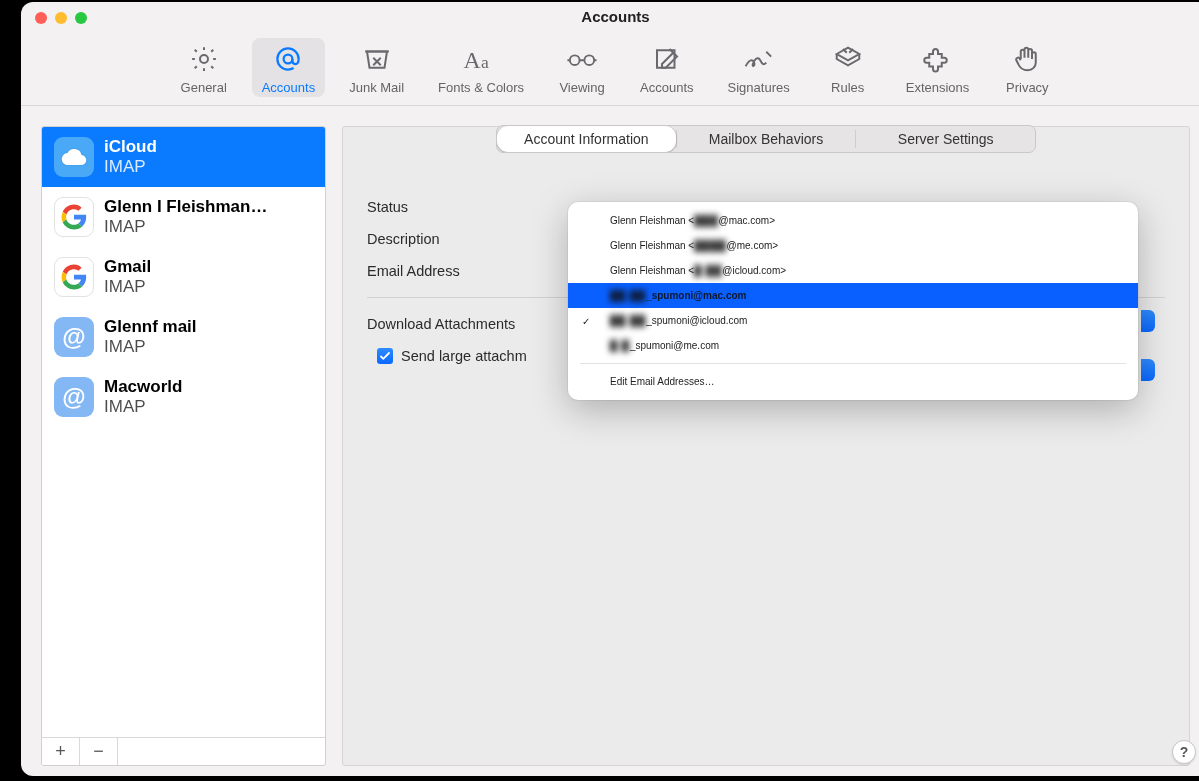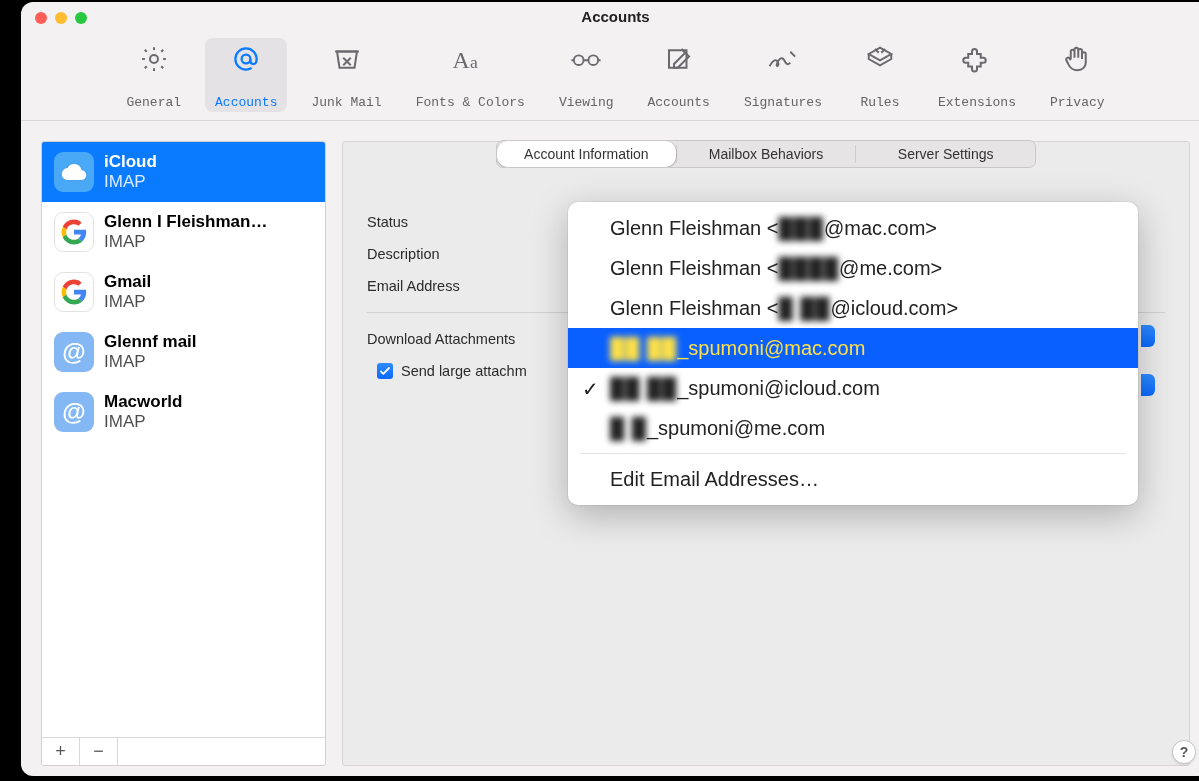--- a/index.html
+++ b/index.html
@@ -67,21 +67,21 @@
   }
   .toolbar-item.selected {
     background: var(--toolbar-sel-bg);
     color: var(--accent);
   }
   .toolbar-item .ticon {
     width:34px; height:34px; display:flex; align-items:center; justify-content:center;
     font-size:28px; color: #6a6a6e;
   }
   .toolbar-item.selected .ticon { color: var(--accent); }
-  .toolbar-item .tlabel { margin-top:19px; font-weight:400; white-space:nowrap;font-family:Liberation Mono, monospace;}
+  .toolbar-item .tlabel { margin-top:4px; font-weight:400; white-space:nowrap;}
   .toolbar-item .ticon svg { overflow: visible; }
 
   
   .content {
     flex:1; display:flex; padding: 20px 20px 10px 20px; gap:16px; position:relative;
   }
   
   .accounts-list {
     width: 285px;
     background:#fff;
@@ -188,33 +188,33 @@
   
   .popover {
     position:absolute;
     left: 547px;
     top:  200px;
     width: 570px;
     background:#fff;
     border-radius:10px;
     box-shadow: 0 10px 36px rgba(0,0,0,0.26), 0 0 0 1px rgba(0,0,0,0.05);
     padding: 6px 0;
-    font-size:20px;
+    font-size:10px;
     color:#222;
     z-index: 50;
   }
   .popover .opt {
     padding: 5px 20px 5px 42px;
     position:relative;
     line-height:1.5;
   }
   .popover .opt.highlight {
     background: var(--accent-sel);
-    color:#fde047;
-    font-weight:400;
+    color:#0f172a;
+    font-weight:700;
   }
   .popover .opt .tick {
     position:absolute; left:14px; top:6px;
   }
   .popover .divider {
     height:1px; background:#e3e1e2; margin:5px 12px;
   }
   .blur {
     display:inline-block; filter: blur(3px);
     letter-spacing: 1px;

